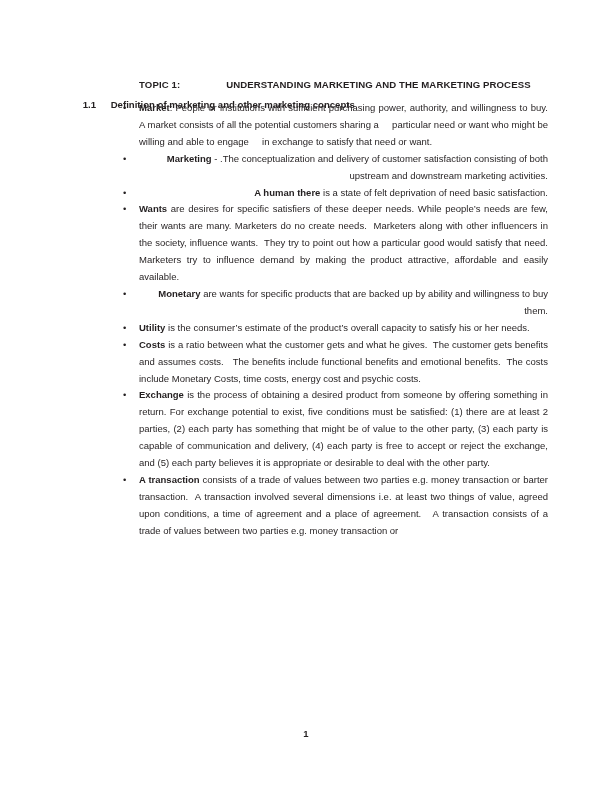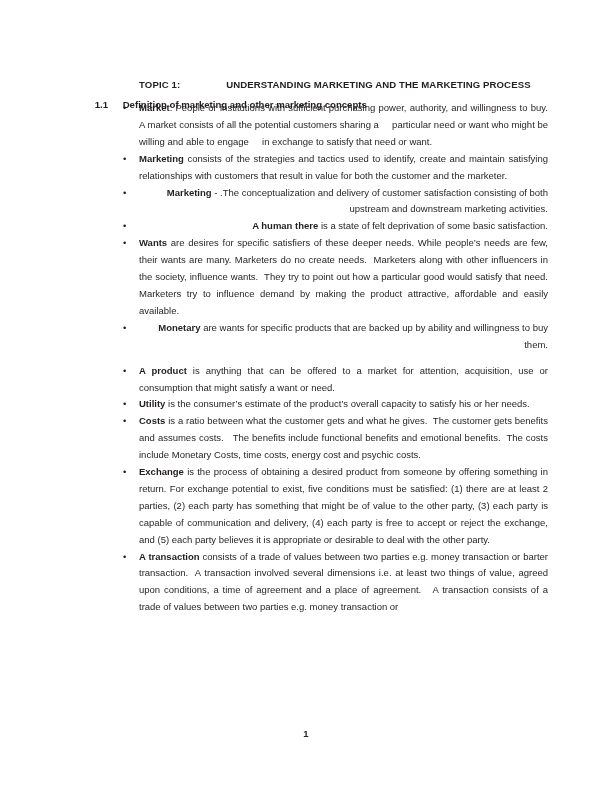--- a/index.html
+++ b/index.html
@@ -46,21 +46,20 @@
     top: 84px;
     width: 468px;
     font-size: 9.6px;
     font-weight: bold;
     line-height: 14px;
     white-space: pre;
   }
   .section-row .sec-num {
     display: inline-block;
     width: 28px;
-    margin-left: 12px;
   }
   .section-row .sec-title {
     text-underline-offset: 2px;
   }
 
   
   .list {
     position: absolute;
     left: 112px;
     top: 100px;
@@ -110,26 +109,24 @@
   <div class="title-row">
     <span class="topic-label">TOPIC 1:</span><span class="topic-title">UNDERSTANDING MARKETING AND THE MARKETING PROCESS</span>
   </div>
 
   <div class="section-row">
     <span class="sec-num">1.1</span><span class="sec-title">Definition of marketing and other marketing concepts</span>
   </div>
 
   <div class="list" id="bullet-list">
       <p class="bullet"><span class="lead">Market</span><span class="body">: People or institutions with sufficient purchasing power, authority, and willingness to buy.  A market consists of all the potential customers sharing a     particular need or want who might be willing and able to engage     in exchange to satisfy that need or want.</span></p>
-      <p class="bullet"><span class="lead">Marketing</span><span class="body"> consists of the strategies and tactics used to identify, create and maintain satisfying relationships with customers that result in value for both the customer and the marketer.</span></p>
       <p class="bullet ragged"><span class="lead">Marketing</span><span class="body"> - .The conceptualization and delivery of customer satisfaction consisting of both upstream and downstream marketing activities.</span></p>
-      <p class="bullet ragged"><span class="lead">A human there</span><span class="body"> is a state of felt deprivation of some basic satisfaction.</span></p>
+      <p class="bullet ragged"><span class="lead">A human there</span><span class="body"> is a state of felt deprivation of need basic satisfaction.</span></p>
       <p class="bullet"><span class="lead">Wants</span><span class="body"> are desires for specific satisfiers of these deeper needs. While people’s needs are few, their wants are many. Marketers do no create needs.  Marketers along with other influencers in the society, influence wants.  They try to point out how a particular good would satisfy that need.  Marketers try to influence demand by making the product attractive, affordable and easily available.</span></p>
       <p class="bullet ragged"><span class="lead">Monetary</span><span class="body"> are wants for specific products that are backed up by ability and willingness to buy them.</span></p>
-      <p class="bullet gap-before"><span class="lead">A product</span><span class="body"> is anything that can be offered to a market for attention, acquisition, use or consumption that might satisfy a want or need.</span></p>
       <p class="bullet"><span class="lead">Utility</span><span class="body"> is the consumer’s estimate of the product’s overall capacity to satisfy his or her needs.</span></p>
       <p class="bullet"><span class="lead">Costs</span><span class="body"> is a ratio between what the customer gets and what he gives.  The customer gets benefits and assumes costs.   The benefits include functional benefits and emotional benefits.  The costs include Monetary Costs, time costs, energy cost and psychic costs.</span></p>
       <p class="bullet"><span class="lead">Exchange</span><span class="body"> is the process of obtaining a desired product from someone by offering something in return. For exchange potential to exist, five conditions must be satisfied: (1) there are at least 2 parties, (2) each party has something that might be of value to the other party, (3) each party is capable of communication and delivery, (4) each party is free to accept or reject the exchange, and (5) each party believes it is appropriate or desirable to deal with the other party.</span></p>
       <p class="bullet"><span class="lead">A transaction</span><span class="body"> consists of a trade of values between two parties e.g. money transaction or barter transaction.  A transaction involved several dimensions i.e. at least two things of value, agreed upon conditions, a time of agreement and a place of agreement.   A transaction consists of a trade of values between two parties e.g. money transaction or</span></p>
     </div>
 
   <div class="page-number">1</div>
 
 </div>
 

